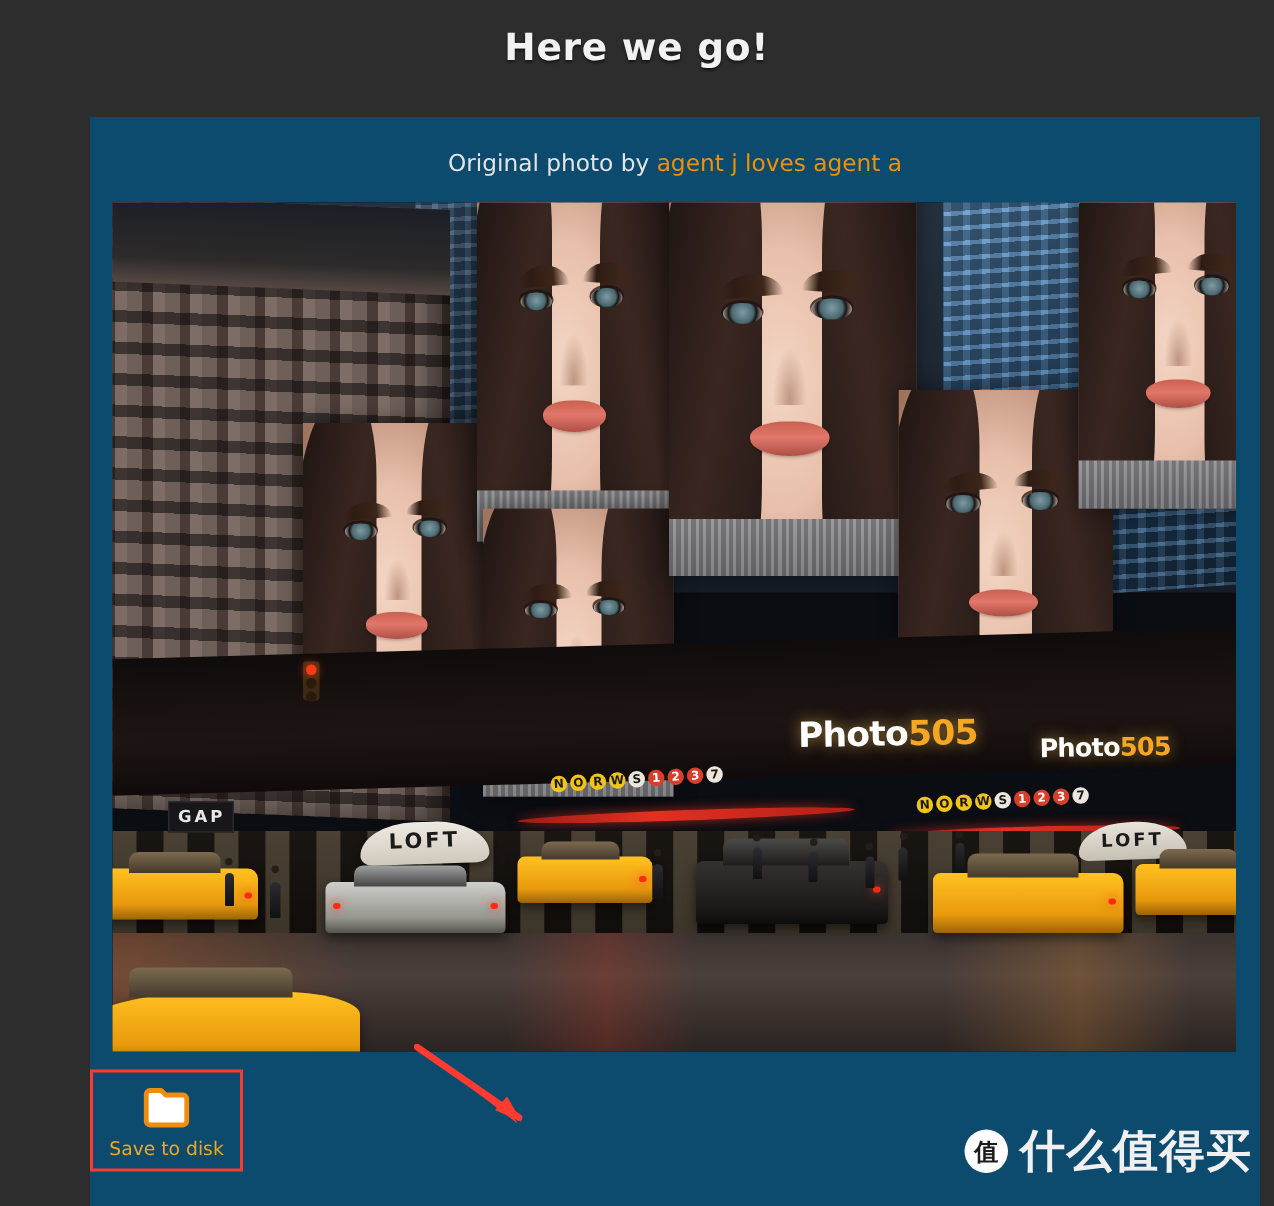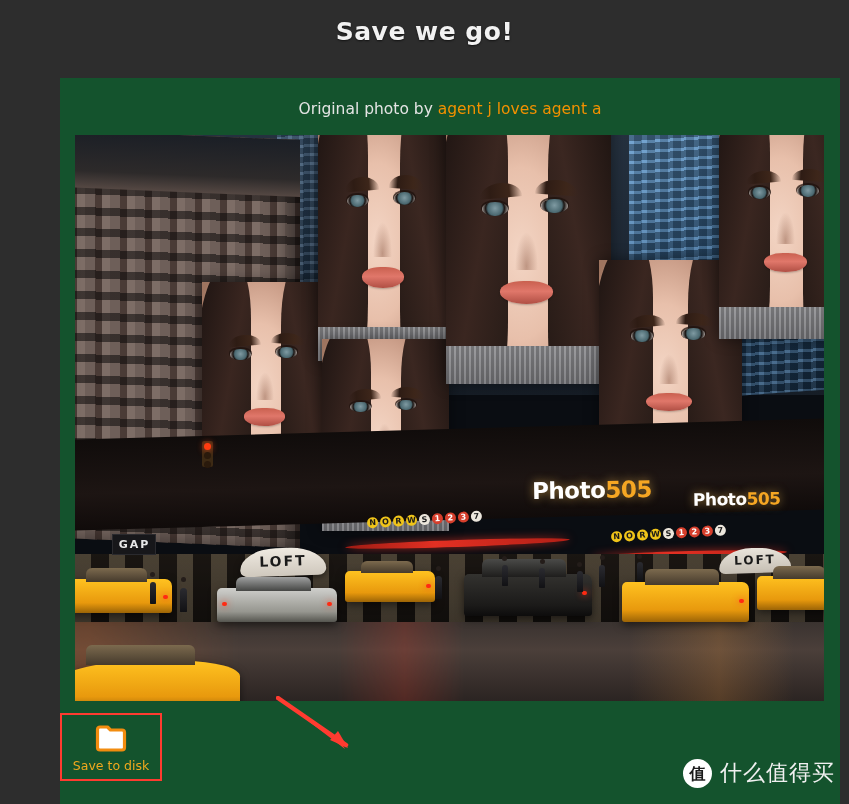--- a/index.html
+++ b/index.html
@@ -29,21 +29,21 @@
     text-shadow: 0 1px 2px rgba(0,0,0,0.6);
   }
 
   
   .content-panel {
     position: absolute;
     left: 60px;
     top: 78px;
     width: 780px;
     height: 726px;
-    background: #14532d;
+    background: #0c4a6e;
     text-decoration: underline;
   }
 
   
   .attribution {
     position: absolute;
     left: 0;
     top: 22px;
     width: 780px;
     text-align: center;
@@ -412,29 +412,29 @@
   }
   .wm-logo {
     width: 29px; height: 29px; border-radius: 50%;
     background: #ffffff;
     color: #1c1c1c;
     font-size: 16px; font-weight: bold;
     text-align: center; line-height: 29px;
   }
   .wm-text {
     color: #f0f0f0;
-    font-size: 22px;
-    font-weight: normal;
+    font-size: 30px;
+    font-weight: bold;
     letter-spacing: 1px;
   }
 </style>
 </head>
 <body>
 
-<div class="page-title">Save we go!</div>
+<div class="page-title">Here we go!</div>
 
 <div class="content-panel">
 
   <div class="attribution">
     <span>Original photo by </span><span class="author">agent j loves agent a</span>
   </div>
 
   <div class="photo-frame">
     <div class="photo">
 

